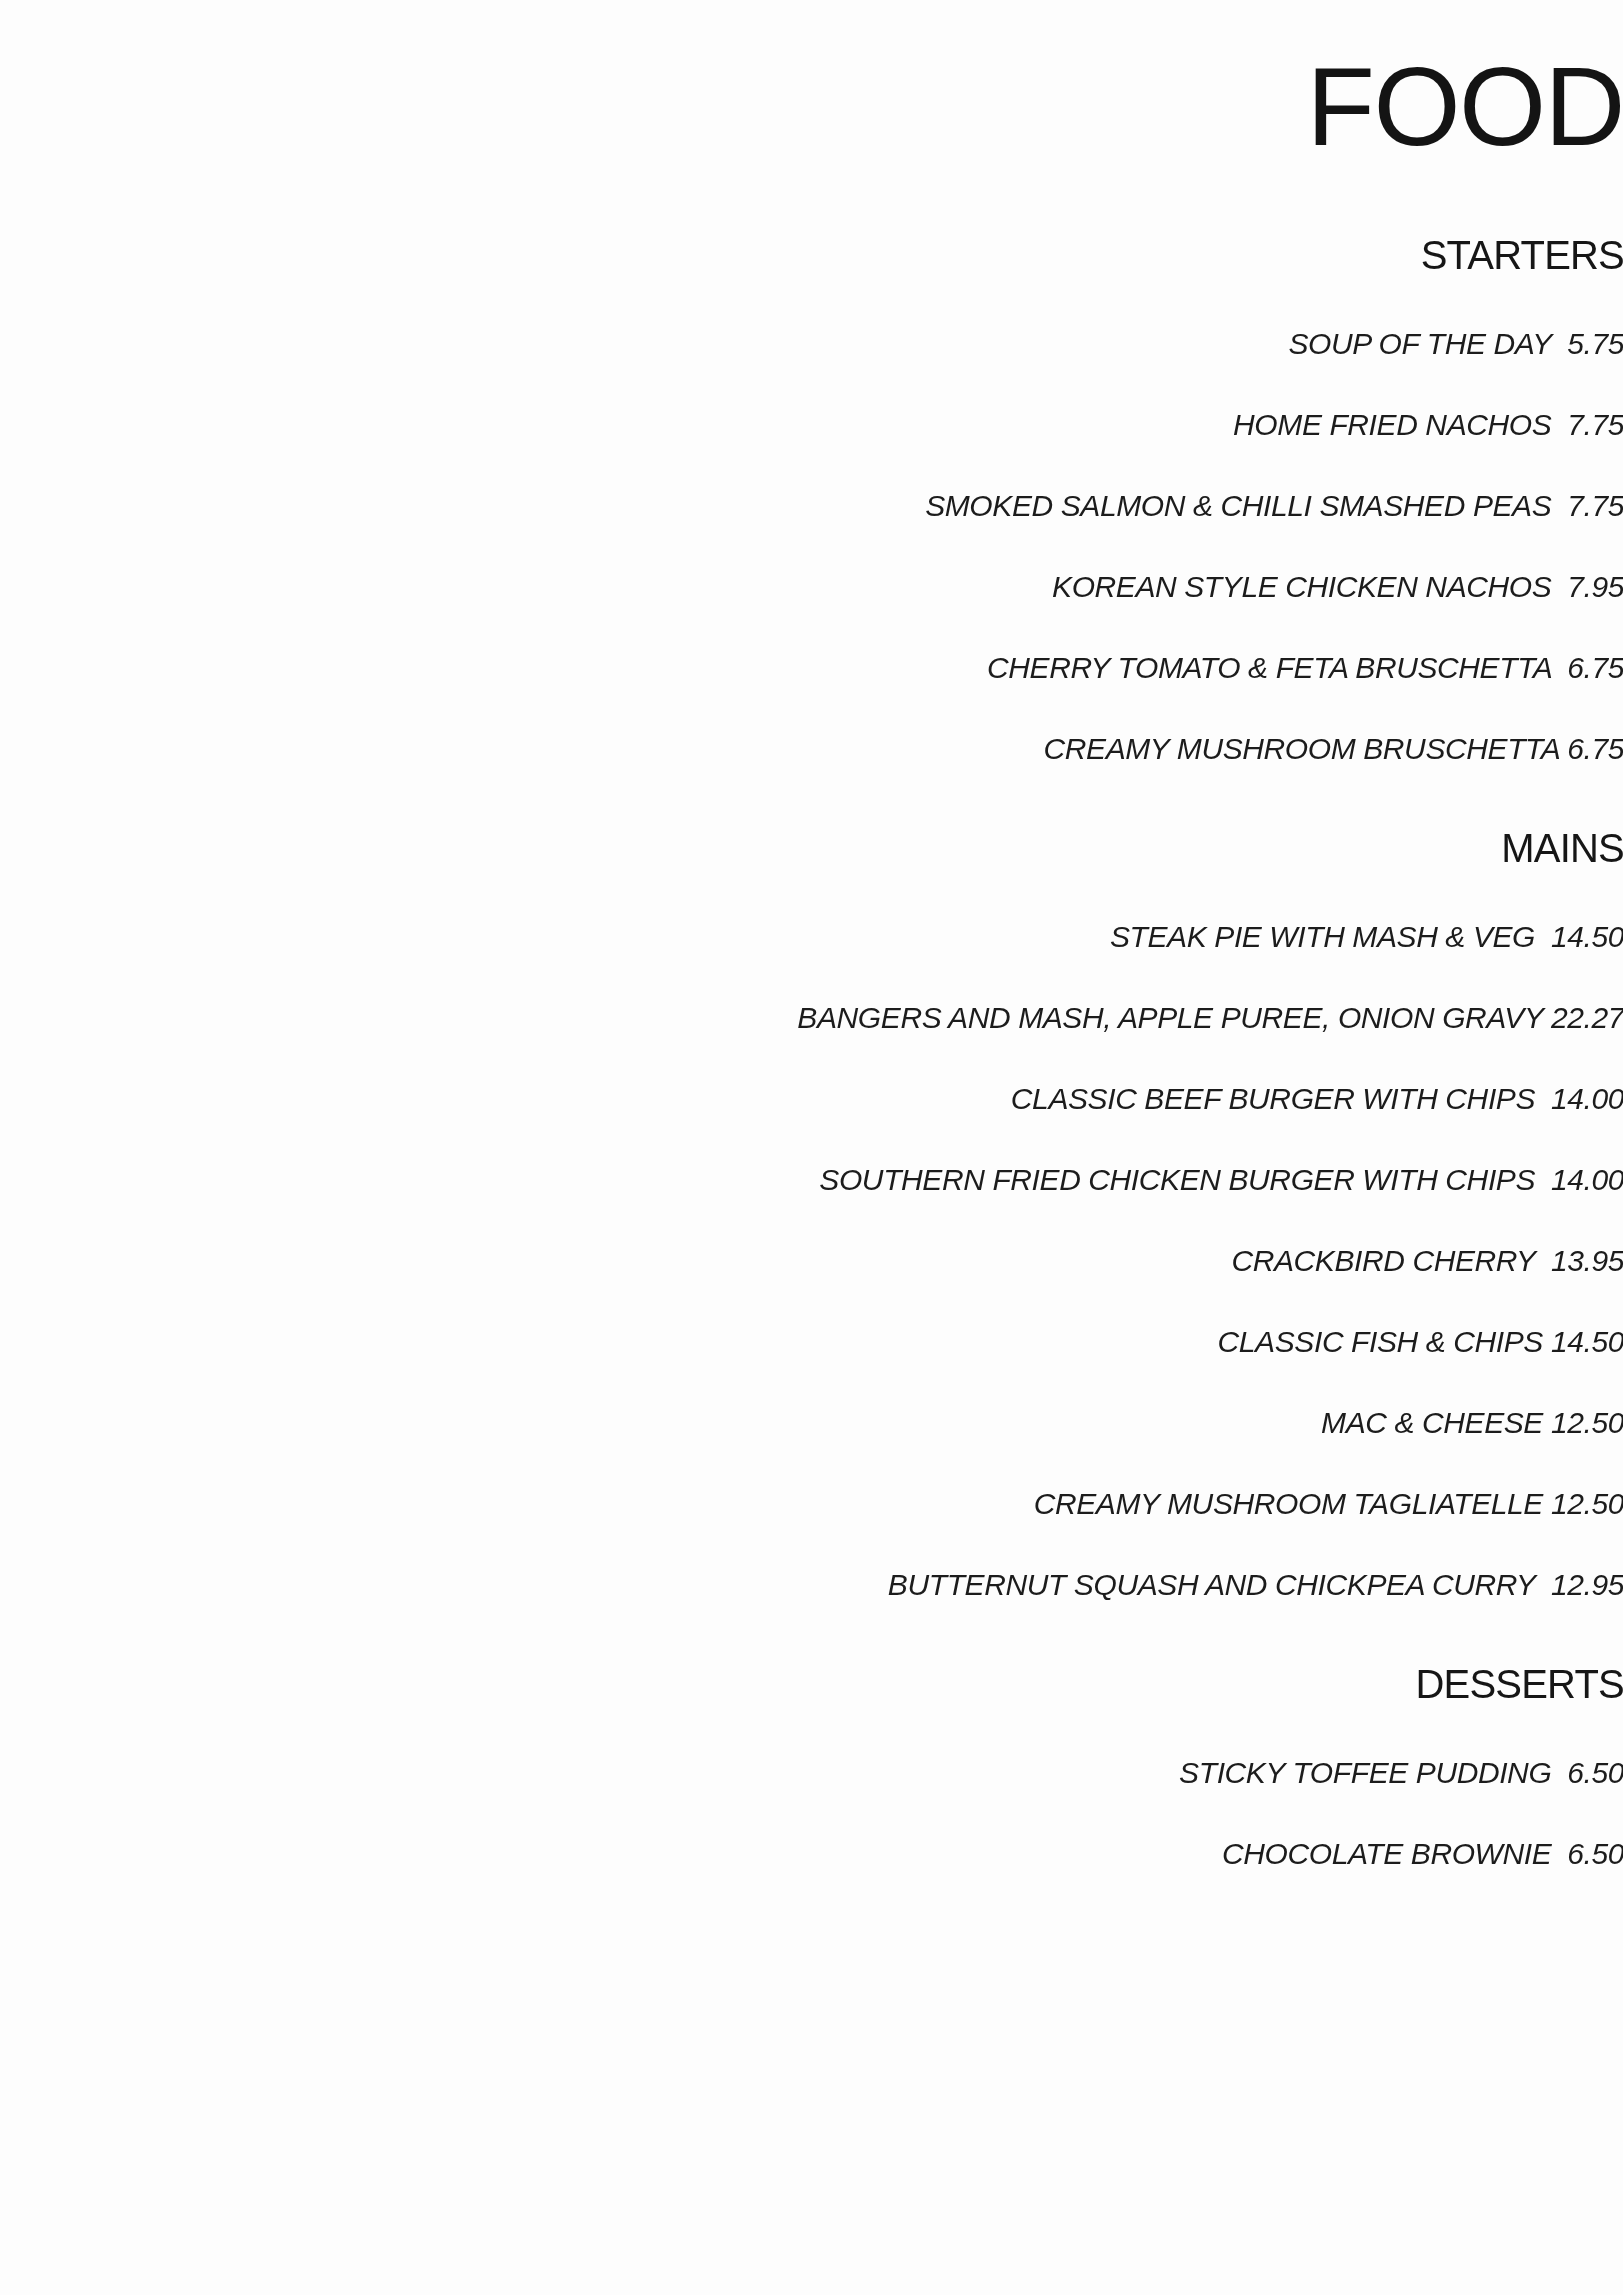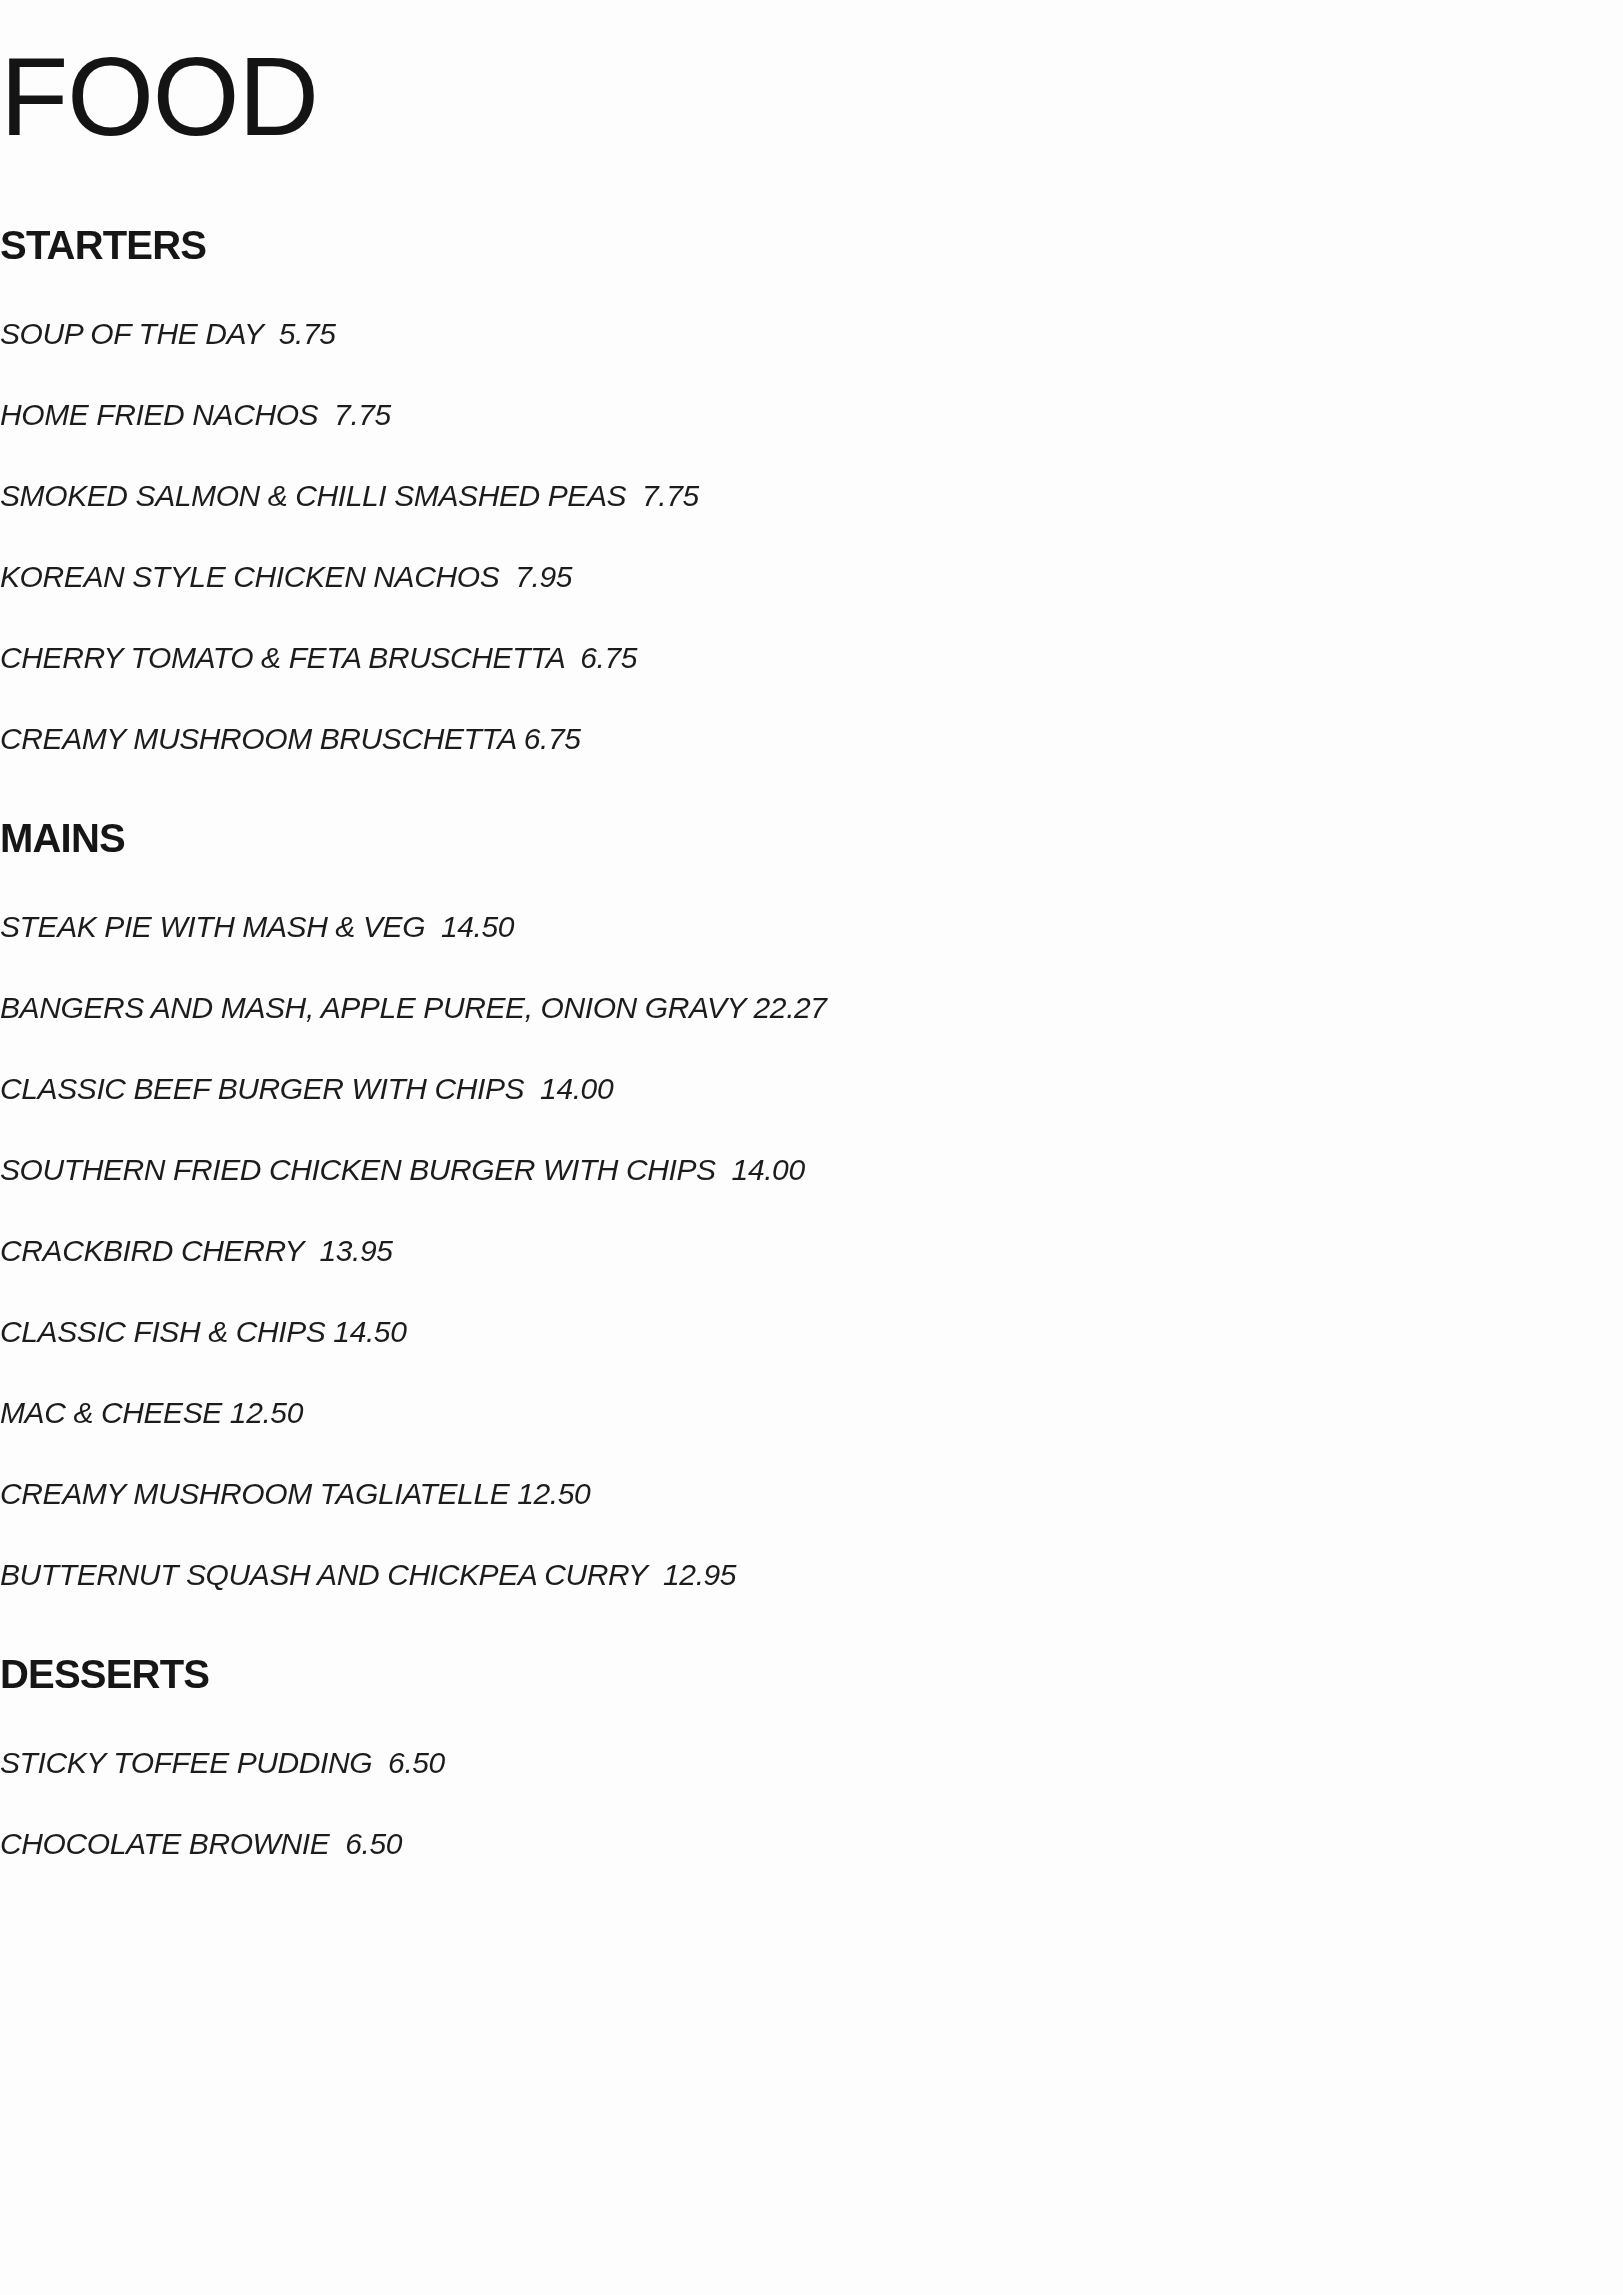--- a/index.html
+++ b/index.html
@@ -11,35 +11,35 @@
     width: 1624px;
     height: 2295px;
     font-family: "Liberation Sans", "DejaVu Sans", sans-serif;
     color: #1c1c1c;
     overflow: hidden;
   }
   .menu {
     width: 100%;
     height: 100%;
     box-sizing: border-box;
-    padding-top: 30px;
-    text-align: left;
+    padding-top: 40px;
+    text-align: right;
   }
   .menu-title {
     margin: 0 0 49px 0;
     font-size: 112px;
     font-weight: 300;
     line-height: 1.2;
     letter-spacing: -1.5px;
     color: #141414;
   }
   .section-heading {
     margin: 57px 0 46px 0;
     font-size: 40px;
-    font-weight: 700;
+    font-weight: 400;
     line-height: 1.2;
     letter-spacing: -0.8px;
     color: #161616;
   }
   .menu-item {
     font-size: 30px;
     font-weight: 400;
     line-height: 37px;
     margin: 0 0 44px 0;
     letter-spacing: -0.4px;

